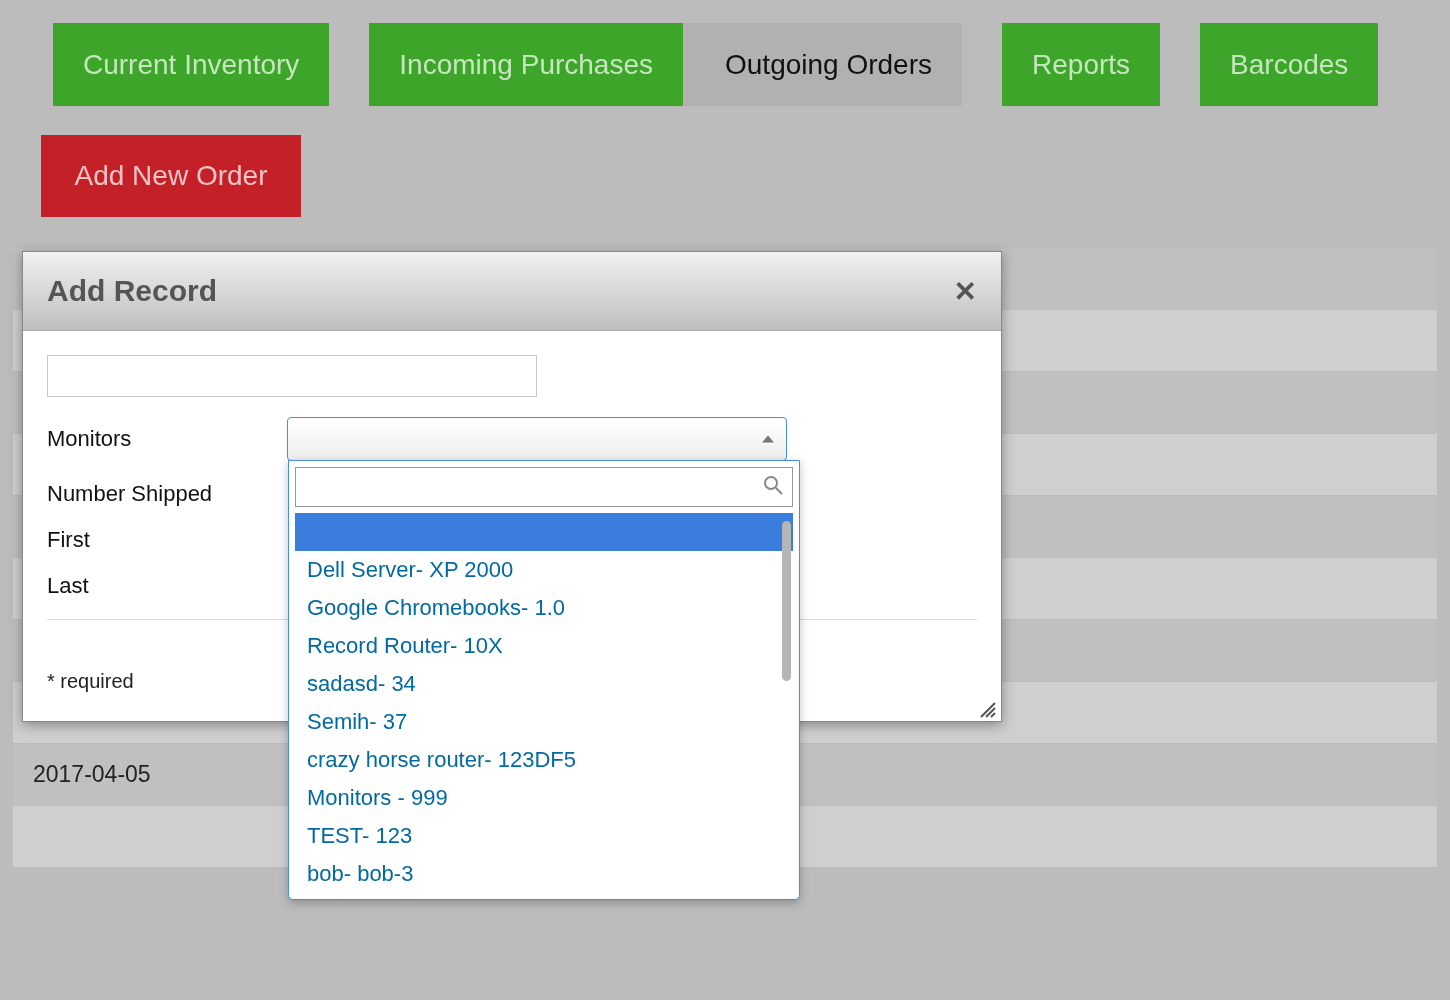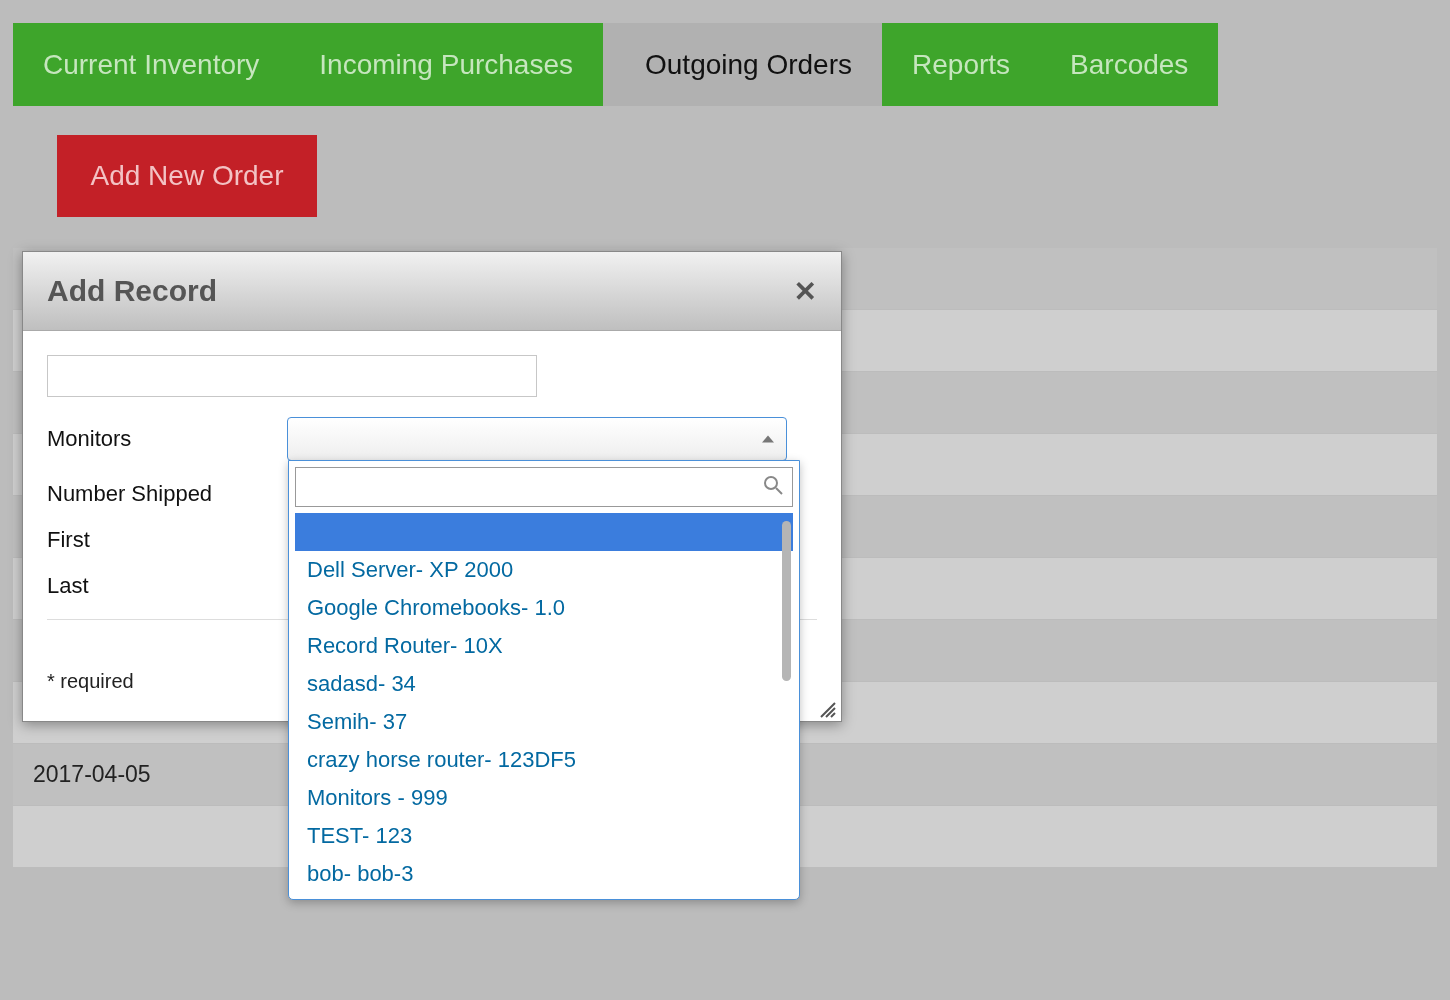--- a/index.html
+++ b/index.html
@@ -8,43 +8,43 @@
 
   .topgap { height: 23px; background: #bcbcbc; }
 
   .tabbar { display: flex; height: 83px; background: #bcbcbc; }
   .tabgap { width: 13px; }
   .tab, .tab-active {
     display: flex; align-items: center; justify-content: center;
     padding: 0 30px; font-size: 28px; font-weight: 400;
     white-space: nowrap; cursor: pointer;
   }
-  .tab { background: #3ea52b; color: #c6e6be; }
+  .tab { background: #3ea52b; color: #c6e6be; margin-left: 40px; }
   .tab-active { background: #b1b1b1; color: #111; padding-left: 42px; }
 
   .content { position: relative; padding: 0 13px; }
 
   .add-order-btn {
     margin-top: 29px;
     width: 260px; height: 82px;
     background: #c32027; color: #f3c2c4;
     font-size: 28px; display: flex; align-items: center; justify-content: center;
-    cursor: pointer; margin-left: 44px;
+    cursor: pointer; margin-left: 28px;
   }
 
   .bg-rows { margin-top: 31px; }
   .bg-row { height: 62px; border-bottom: 1px solid #bcbcbc; padding: 0 20px; display: flex; align-items: center; font-size: 23px; color: #222; }
   .bg-row:nth-child(odd) { background: #c0c0c0; }
   .bg-row:nth-child(even) { background: #cfcfcf; }
 
   
   .dialog {
     position: absolute;
     left: 22px; top: 251px;
-    width: 820px;
+    width: 980px;
     background: #fff;
     border: 1px solid #888;
     box-shadow: 0 3px 12px rgba(0,0,0,0.35);
     z-index: 10;
   }
   .dialog-header {
     background: linear-gradient(to bottom, #f1f1f1 0%, #bfbfbf 100%);
     border-bottom: 1px solid #aaa;
     padding: 22px 24px;
     display: flex; align-items: center; justify-content: space-between;

